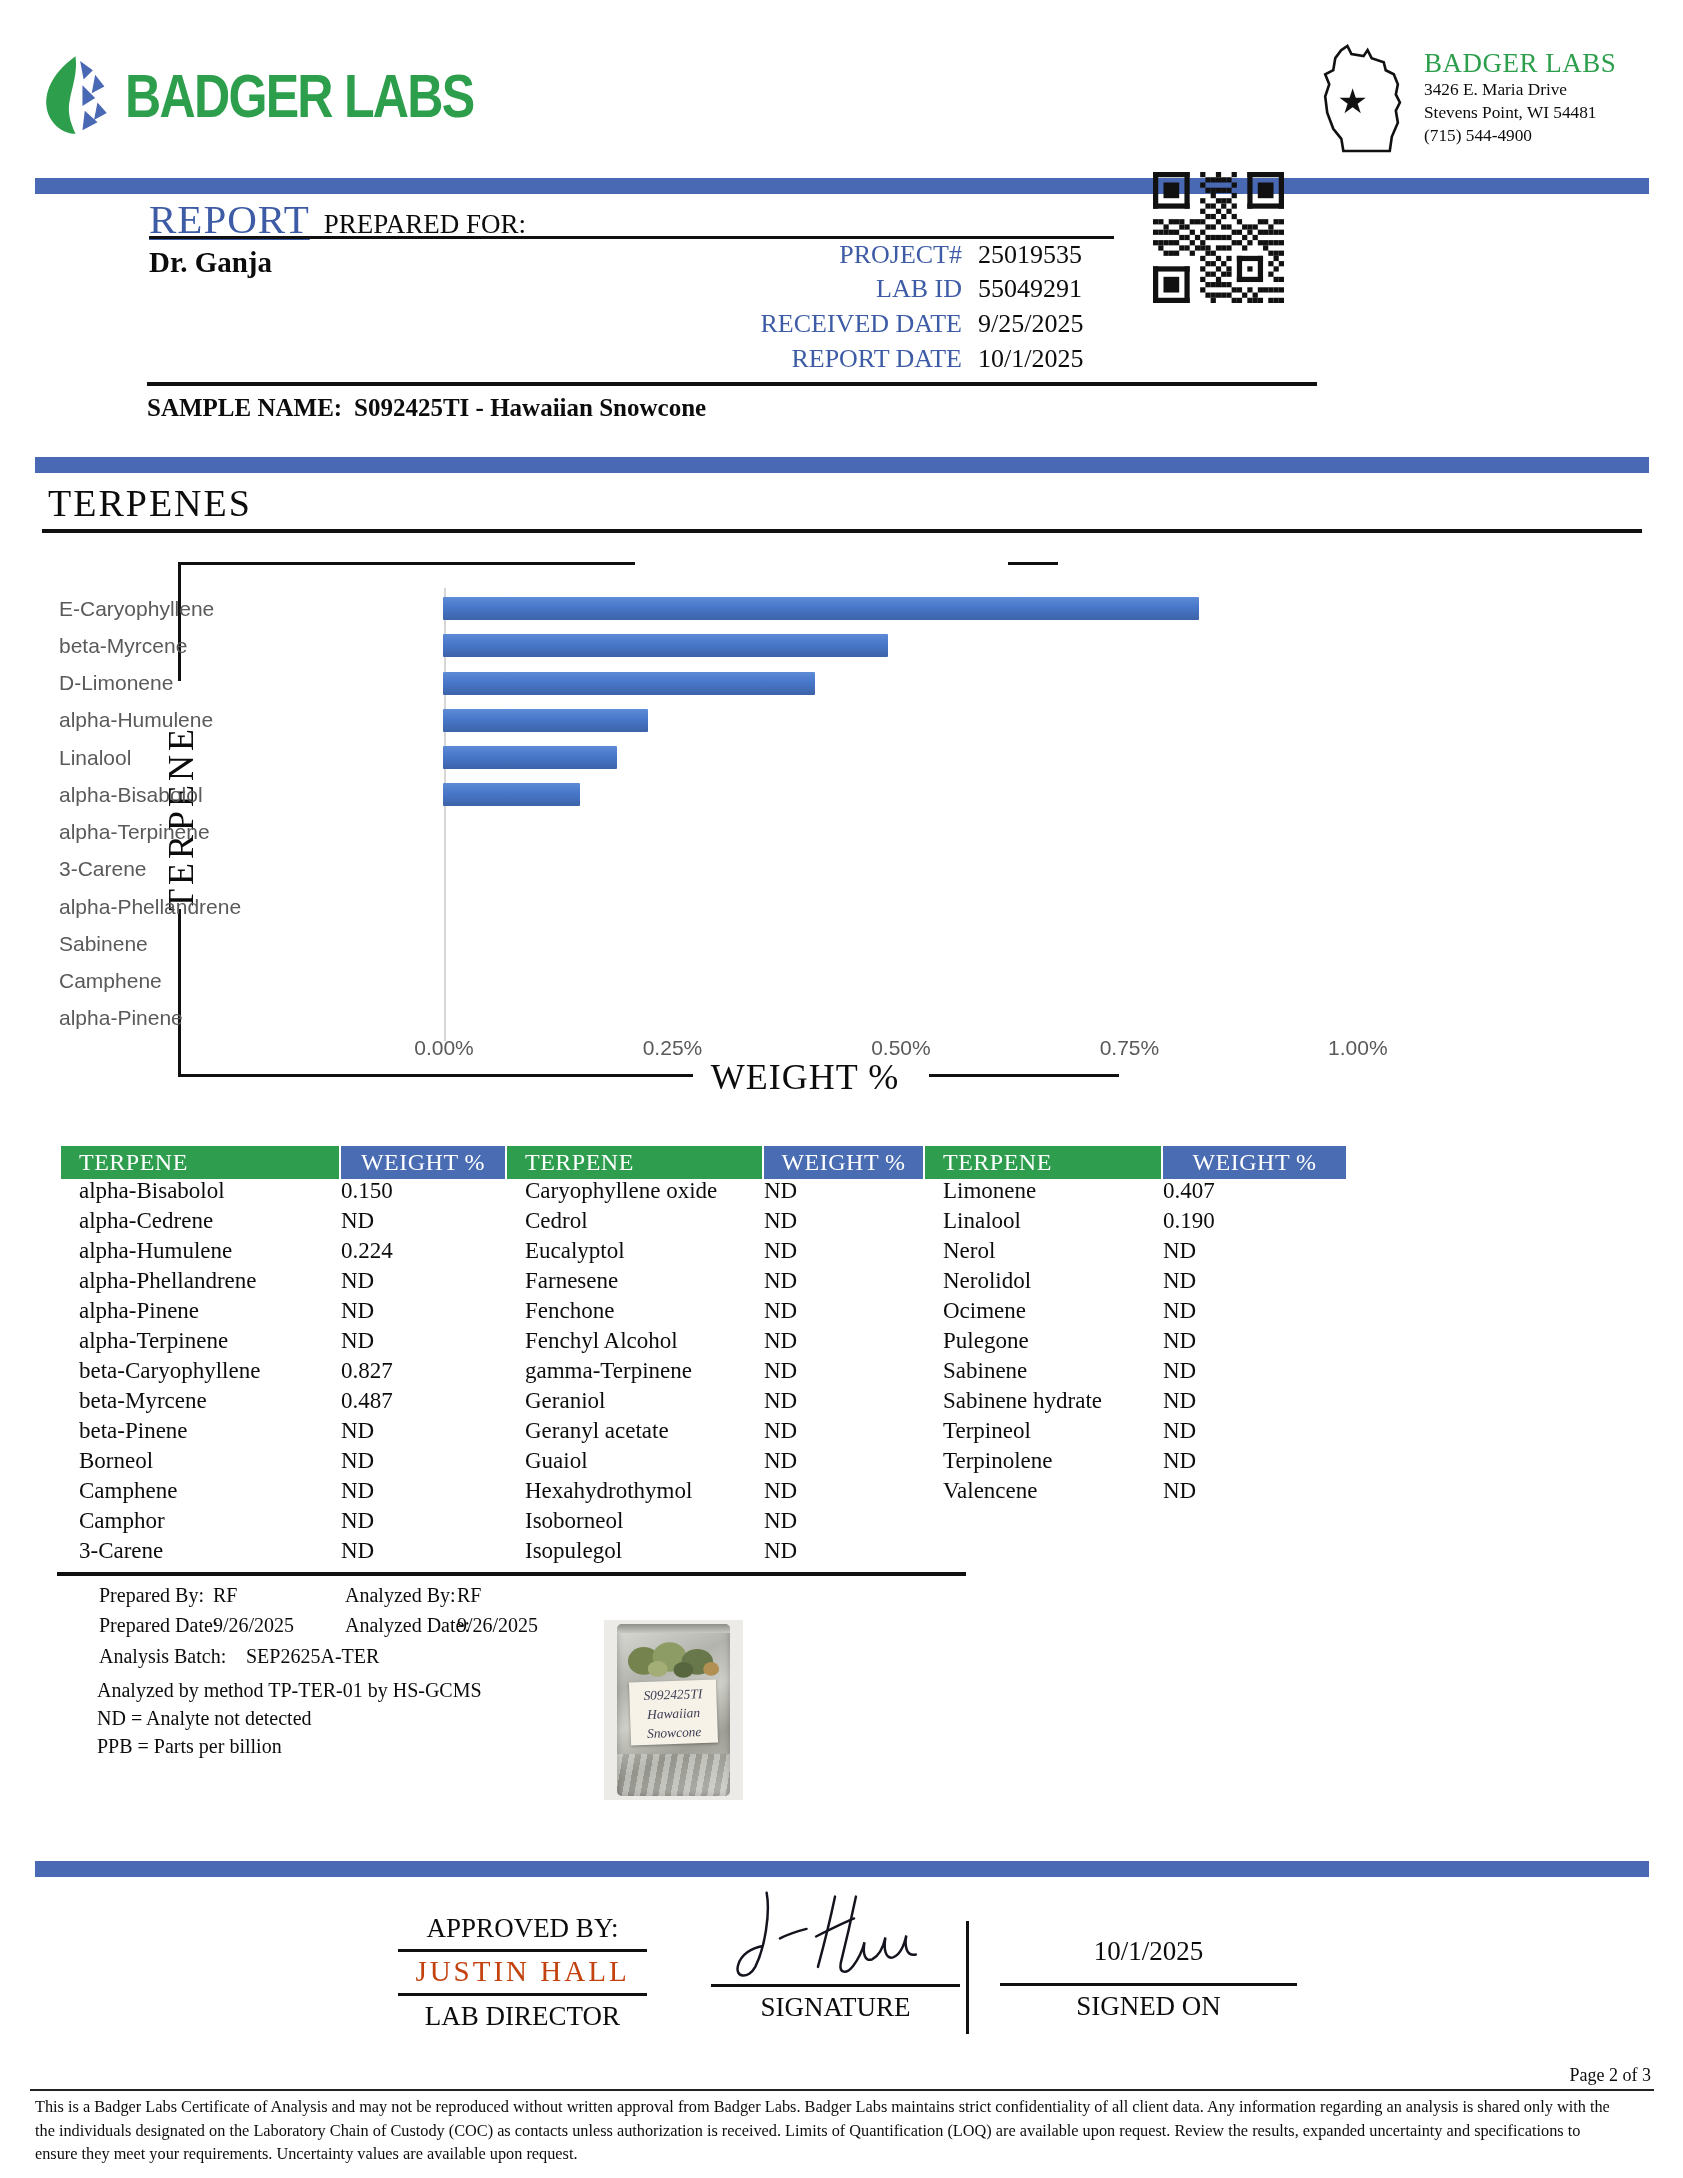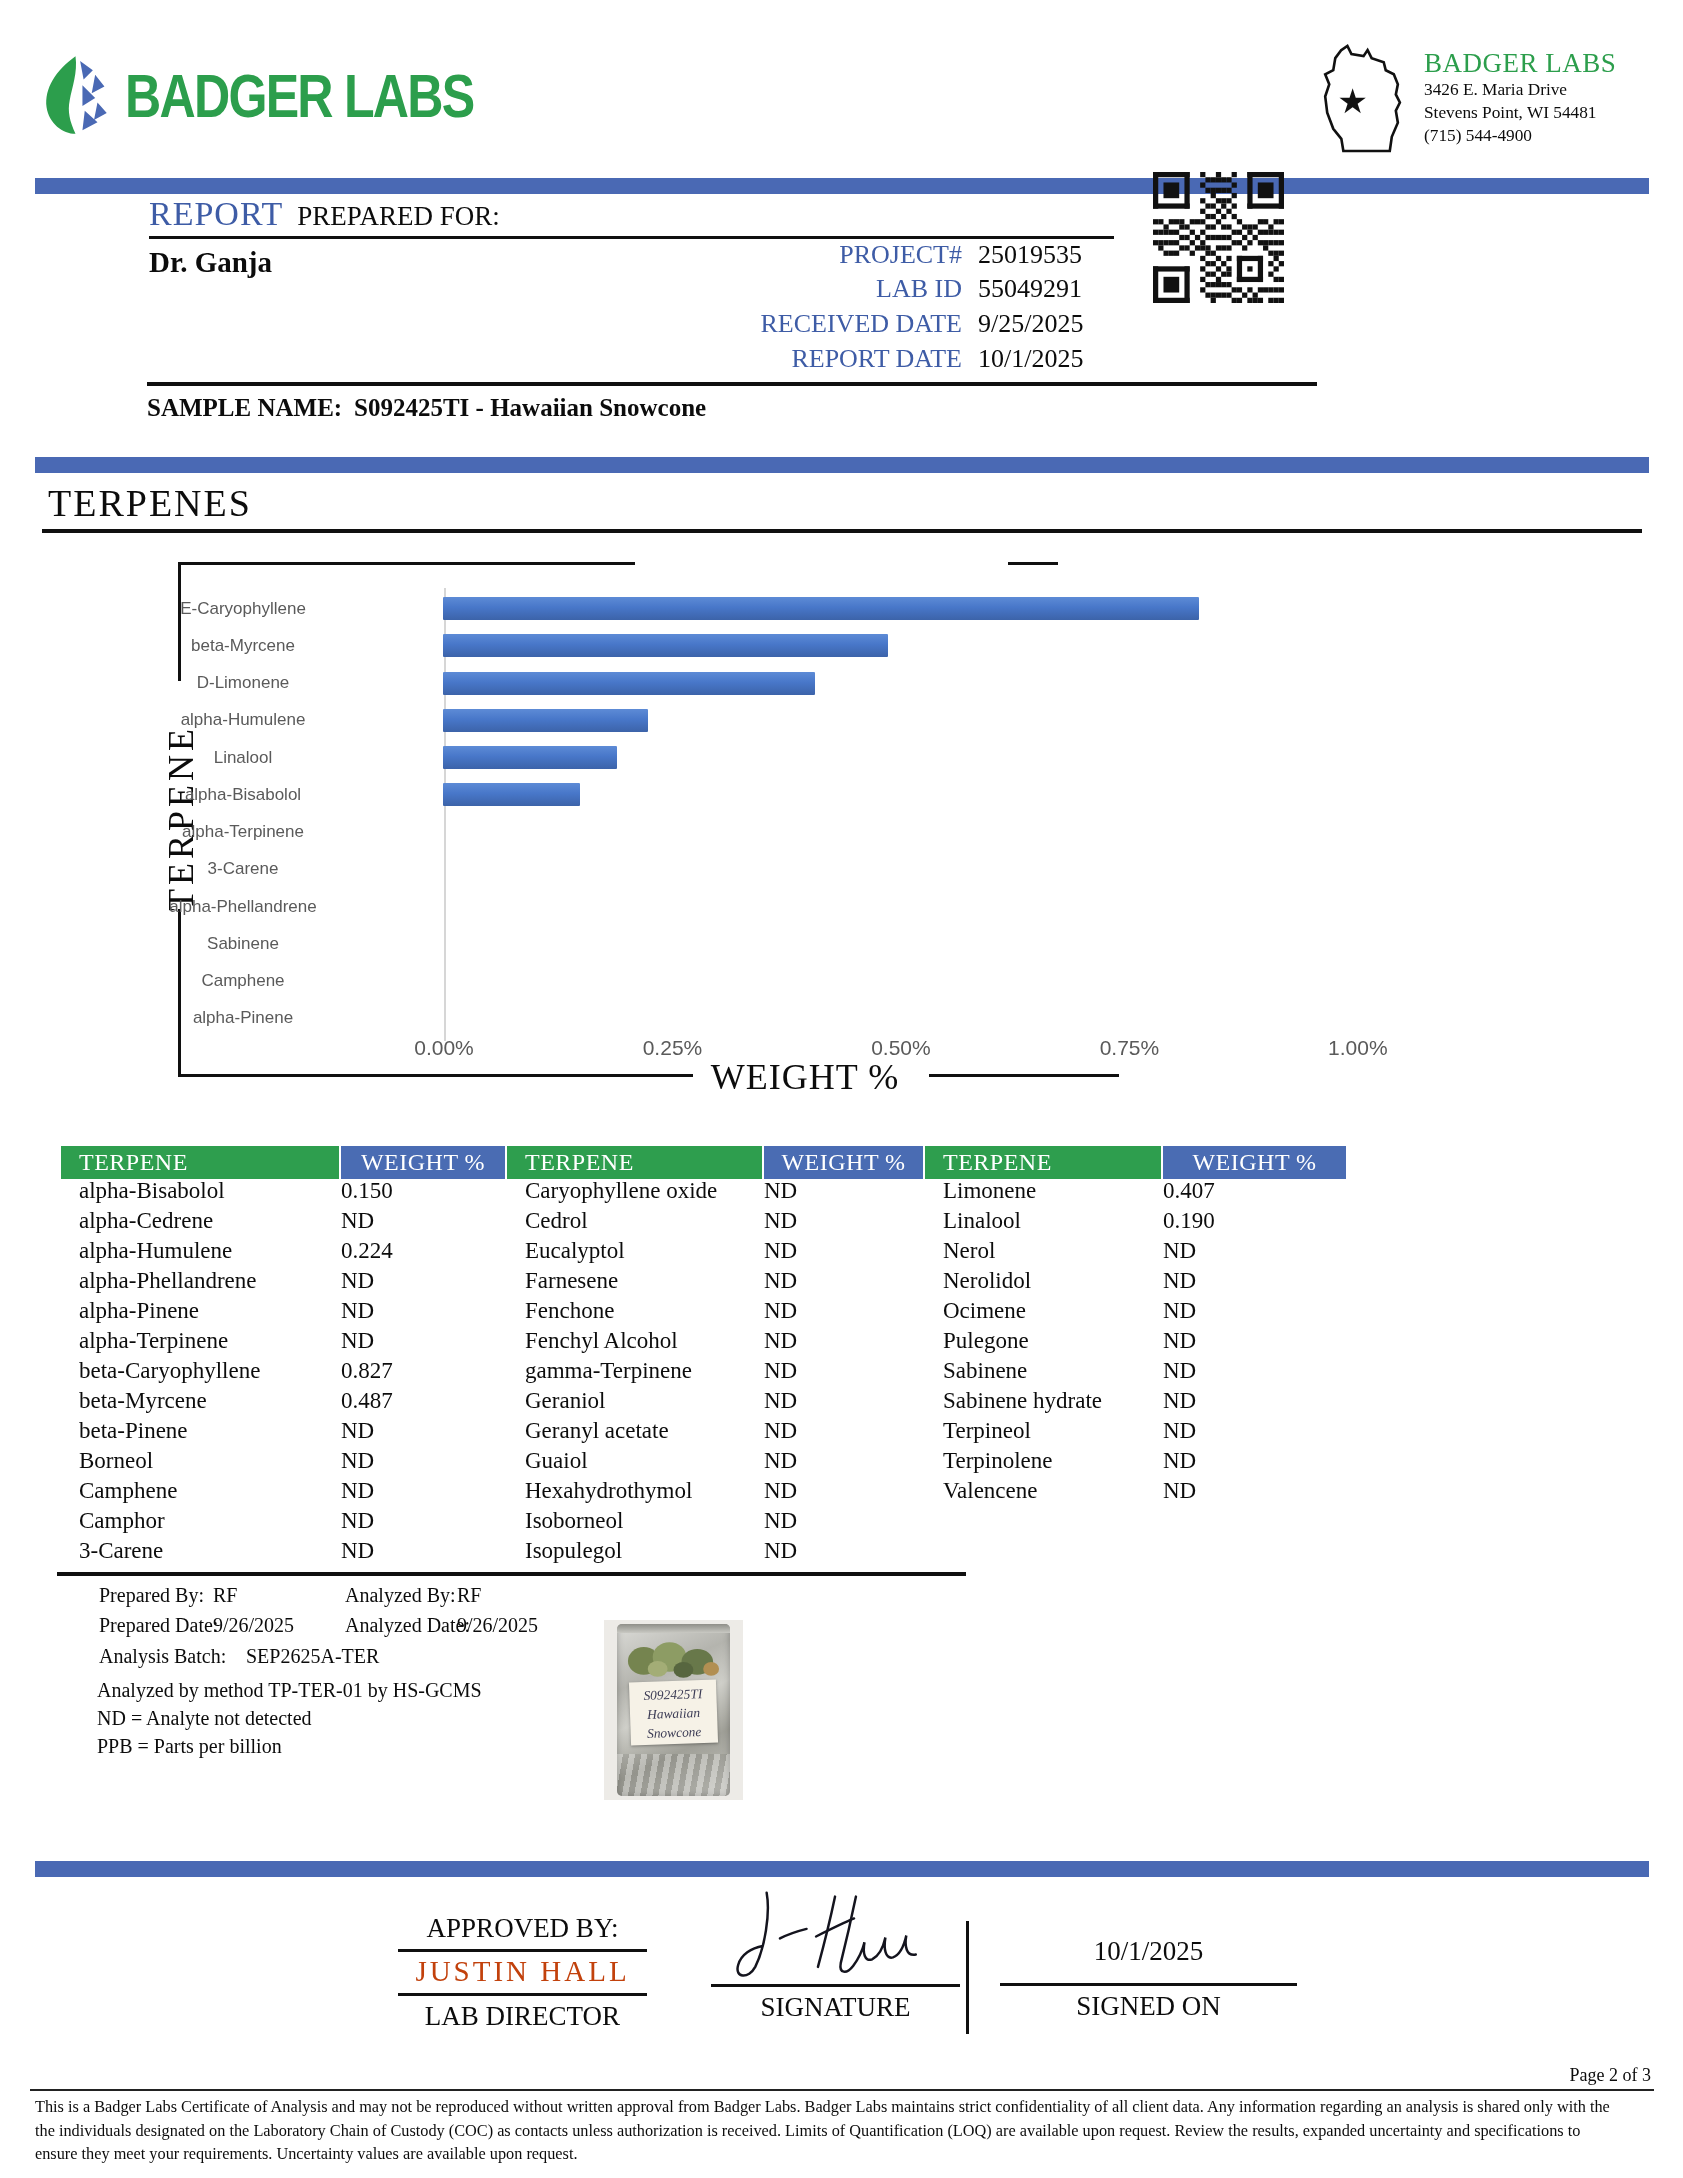--- a/index.html
+++ b/index.html
@@ -11,37 +11,37 @@
 
   
   .logo-row{display:flex;align-items:center;gap:14px;}
   .logo-text{font-family:"Liberation Sans",sans-serif;font-weight:700;font-size:57px;color:#2c9e4c;letter-spacing:-2px;transform:scale(.88,1.08);transform-origin:left center;white-space:nowrap;}
   .cert-title{font-family:"Liberation Sans",sans-serif;font-weight:700;font-size:46px;letter-spacing:1px;color:#090909;text-align:center;white-space:nowrap;}
   .cert-title .of{font-size:33px;}
   .lab-addr .lab-name{font-size:27px;color:#2c9e4c;letter-spacing:0.5px;}
   .lab-addr .addr{font-size:17.3px;line-height:1.32;color:#0c0c0c;}
 
   
-  .report-word{font-size:34px;color:#3e5ca6;letter-spacing:1px;}
+  .report-word{font-size:41px;color:#3e5ca6;letter-spacing:1px;text-decoration:underline;}
   .prepared-for{font-size:27px;color:#0c0c0c;margin-left:10px;}
   .client{font-size:29px;font-weight:700;}
   .fld-label{font-size:26px;color:#3e5ca6;text-align:right;width:368px;}
   .fld-value{font-size:26px;color:#0c0c0c;}
   .sample-label,.sample-value{font-size:25px;font-weight:bold;}
 
   
   .section-title{font-size:38px;letter-spacing:2px;}
 
   
   .chart-title{font-size:38px;letter-spacing:1px;text-align:center;background:#fff;}
   .weight-label{font-size:36px;letter-spacing:1px;text-align:center;background:#fff;}
   .yaxis-label{writing-mode:vertical-rl;transform:rotate(180deg);font-size:36px;letter-spacing:4px;background:#fff;}
   .chart-rows{display:flex;flex-direction:column;}
   .chart-row{flex:1;display:flex;align-items:center;}
-  .chart-cat{width:368px;padding-right:16px;text-align:center;font-family:"Liberation Sans",sans-serif;font-size:17px;color:#5a5a5a;white-space:nowrap;}
+  .chart-cat{width:368px;padding-right:16px;text-align:left;font-family:"Liberation Sans",sans-serif;font-size:21px;color:#5a5a5a;white-space:nowrap;}
   .bar-area{flex:1;height:100%;display:flex;align-items:center;}
   .bar{height:23px;background:linear-gradient(180deg,#5d8bd6 0%,#4877c9 45%,#3c63a9 100%);border-radius:1px;}
   .xtick{position:absolute;transform:translateX(-50%);font-family:"Liberation Sans",sans-serif;font-size:21px;color:#5a5a5a;white-space:nowrap;}
 
   
   .terp-table{display:grid;grid-template-columns:278px 164px 255px 159px 236px 183px;column-gap:2px;grid-auto-rows:30px;}
   .th{height:33px;line-height:33px;color:#fff;font-size:24px;letter-spacing:0.5px;}
   .th-green{background:#2e9e4e;padding-left:18px;}
   .th-blue{background:#4a6cb3;text-align:center;}
   .td{font-size:23px;line-height:30px;white-space:nowrap;}

